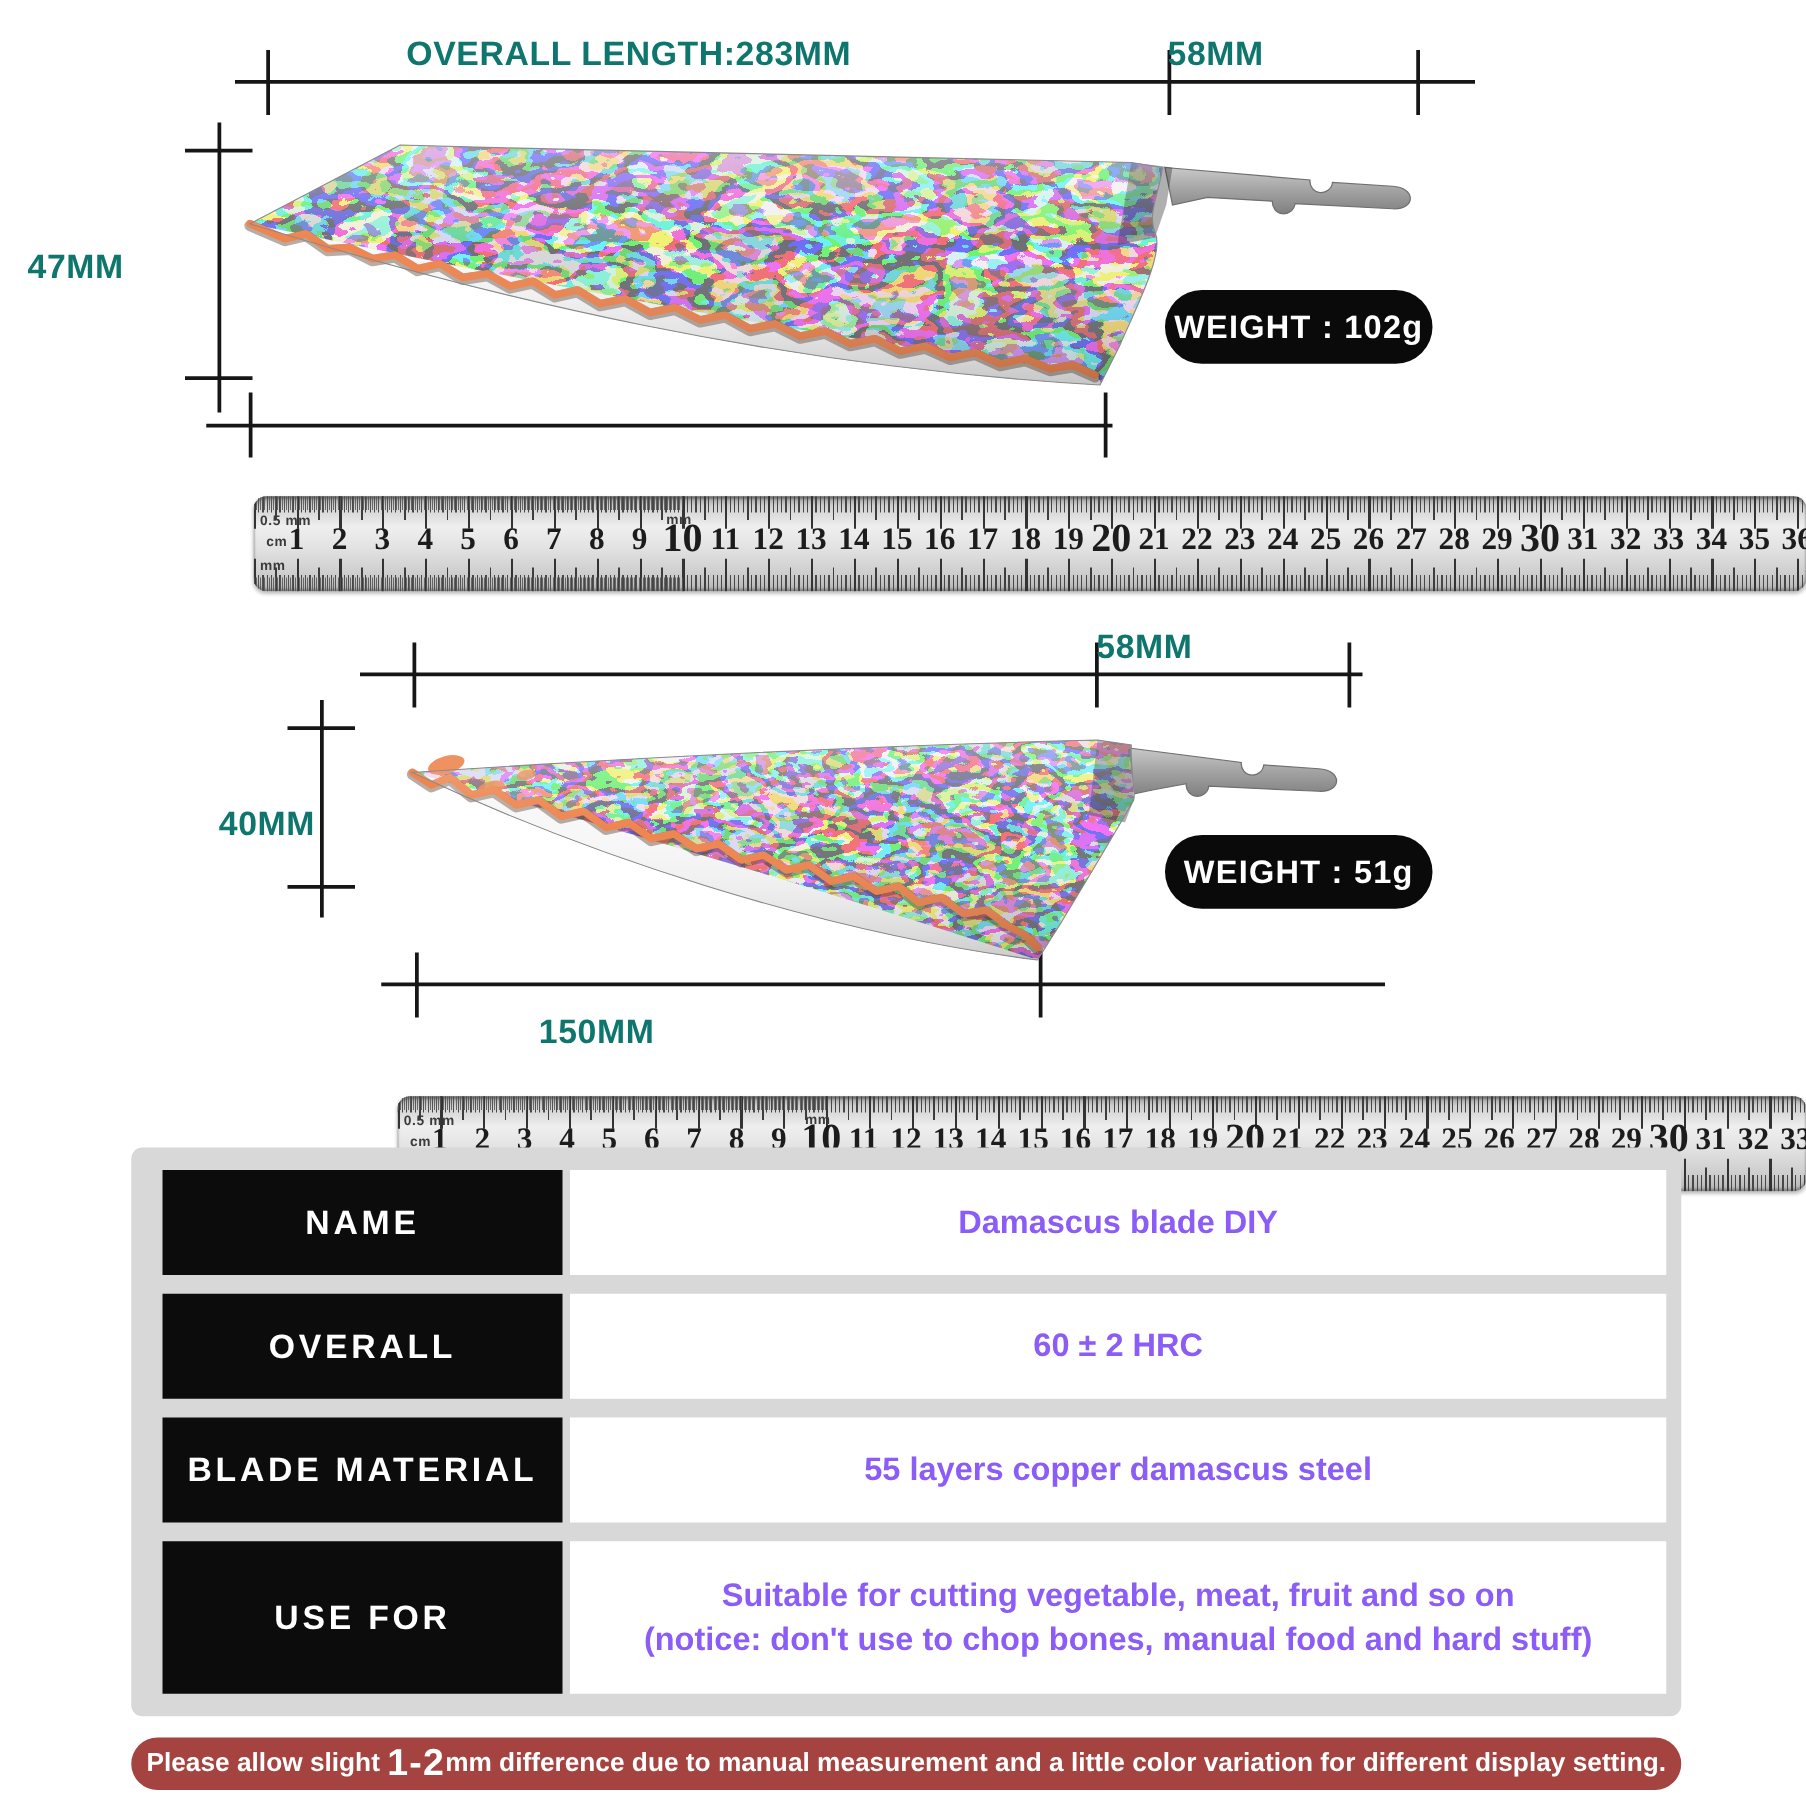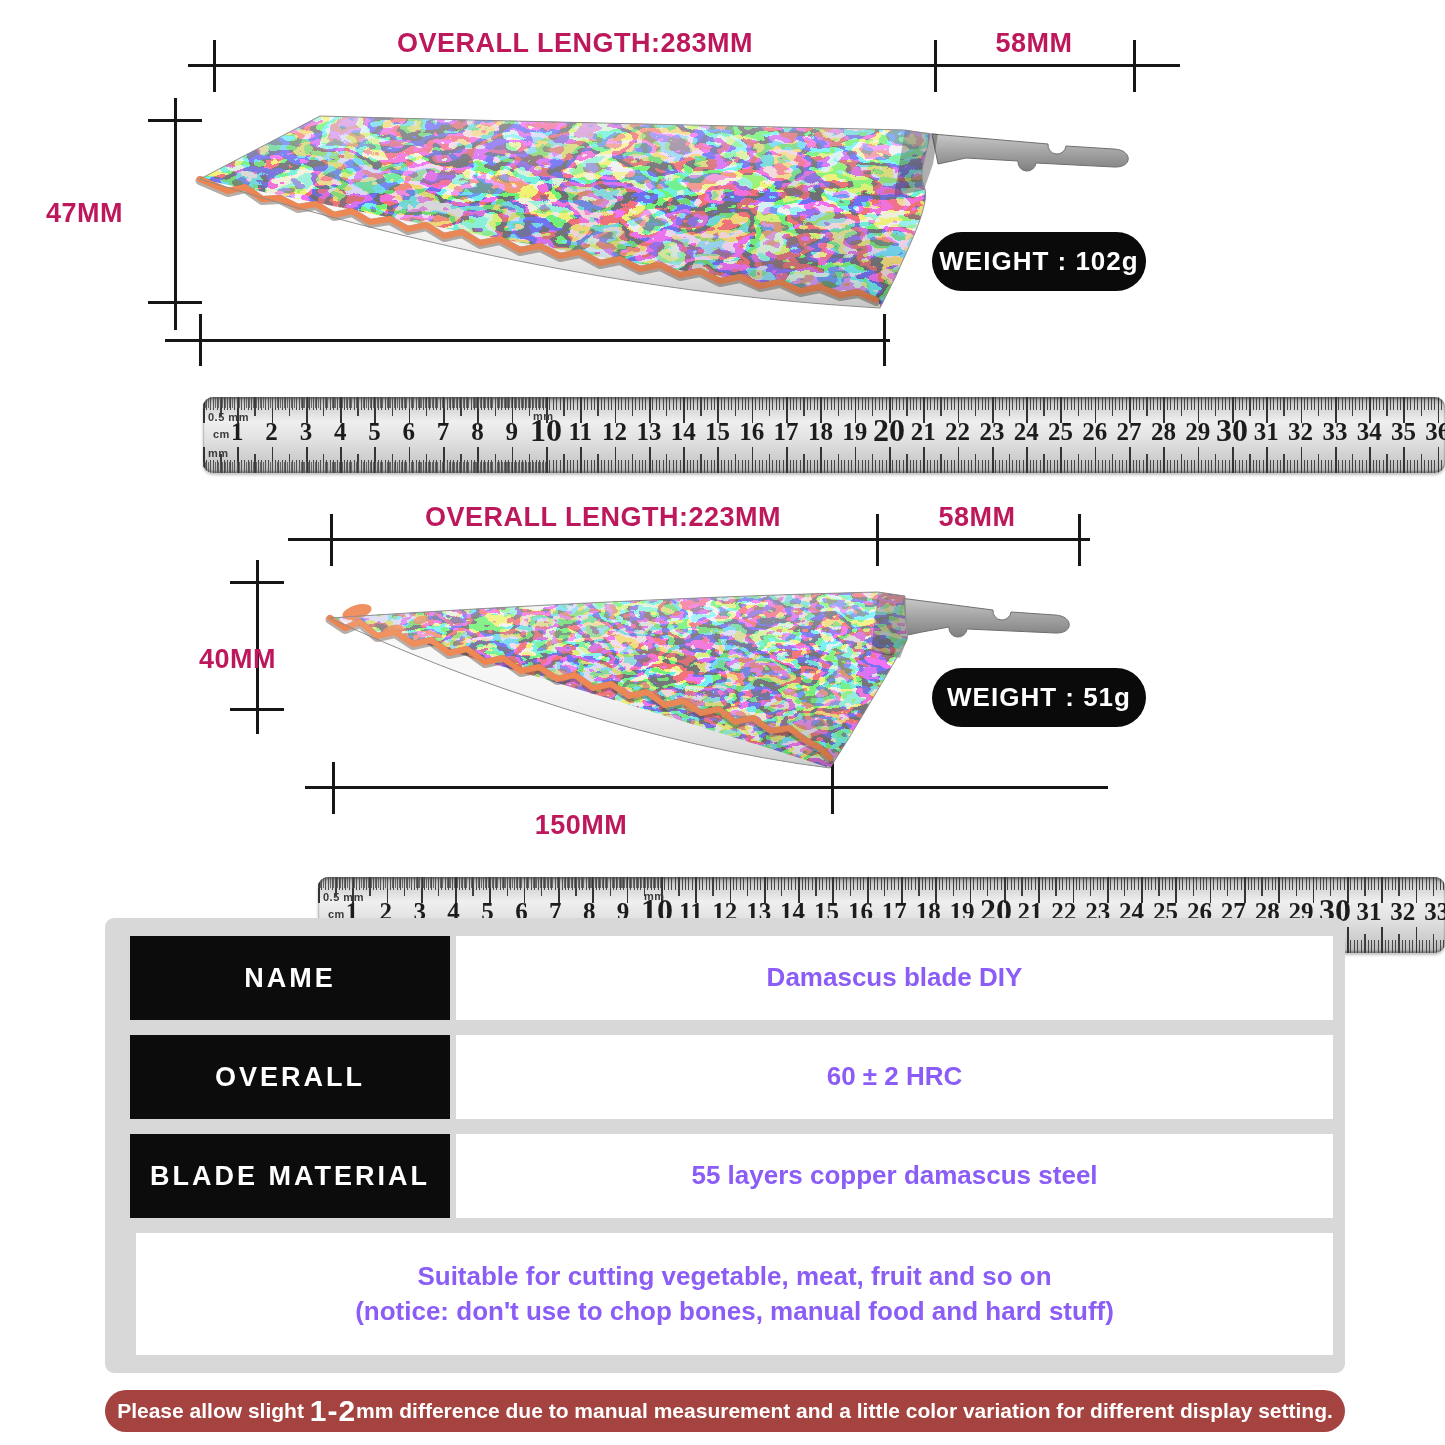--- a/index.html
+++ b/index.html
@@ -3,21 +3,21 @@
 <meta charset="utf-8">
 <style>
   html,body{margin:0;padding:0;background:#fff;}
   .canvas{position:relative;width:1445px;height:1445px;background:#ffffff;overflow:hidden;
           font-family:"Liberation Sans",sans-serif;}
   
   .hline{position:absolute;height:3px;background:#161616;}
   .vline{position:absolute;width:3px;background:#161616;}
   .vtick{position:absolute;width:3px;height:52px;background:#161616;}
   .hcross{position:absolute;width:54px;height:3px;background:#161616;}
-  .dimlabel{position:absolute;font-weight:bold;font-size:27px;color:#be185d;text-align:center;
+  .dimlabel{position:absolute;font-weight:bold;font-size:27px;color:#0f766e;
             letter-spacing:.5px;white-space:nowrap;}
   
   .badge{position:absolute;width:214px;height:59px;border-radius:30px;background:#0a0a0a;
          color:#ffffff;font-weight:bold;font-size:26px;line-height:59px;text-align:center;
          letter-spacing:1px;}
   
   .ruler{position:absolute;height:76px;overflow:hidden;border-radius:10px;
          background:linear-gradient(180deg,#999 0%,#cfcfcf 10%,#efefef 32%,#e2e2e2 55%,#cdcdcd 82%,#b5b5b5 100%);
          box-shadow:inset 0 2px 2px rgba(0,0,0,.35), inset 0 -2px 2px rgba(0,0,0,.3), 0 2px 3px rgba(0,0,0,.25);}
   .tmm{position:absolute;top:0;left:0;right:0;height:13px;
@@ -169,21 +169,20 @@
       <span class="rn" style="left: 1131.9px;">33</span>
       <span class="rn" style="left: 1166.2px;">34</span>
       <span class="rn" style="left: 1200.5px;">35</span>
       <span class="rn" style="left: 1234.8px;">36</span>
     </div>
 
   <div class="hline" style="left:288px;top:538px;width:802px;"></div>
   <div class="vtick" style="left:330px;top:514px;"></div>
   <div class="vtick" style="left:876px;top:514px;"></div>
   <div class="vtick" style="left:1078px;top:514px;"></div>
-  <div class="dimlabel" style="left:353px;top:502px;width:500px;">OVERALL LENGTH:223MM</div>
   <div class="dimlabel" style="left:877px;top:502px;width:200px;">58MM</div>
 
   <div class="vline" style="left:256px;top:560px;height:174px;"></div>
   <div class="hcross" style="left:230px;top:581px;"></div>
   <div class="hcross" style="left:230px;top:708px;"></div>
   <div class="dimlabel" style="left:175px;top:644px;width:125px;">40MM</div>
 
   <div class="hline" style="left:305px;top:786px;width:803px;"></div>
   <div class="vtick" style="left:332px;top:762px;"></div>
   <div class="vtick" style="left:831px;top:762px;"></div>
@@ -295,20 +294,21 @@
           <span>60 ± 2 HRC</span>
         </div>
     </div>
     <div class="srow">
       <div class="slab">BLADE MATERIAL</div>
       <div class="sval">
           <span>55 layers copper damascus steel</span>
         </div>
     </div>
     <div class="srow">
+      <div class="slab">USE FOR</div>
       <div class="sval">
         <span>Suitable for cutting vegetable, meat, fruit and so on</span>
         <span>(notice: don't use to chop bones, manual food and hard stuff)</span>
       </div>
     </div>
   </div>
 
   <div class="foot"><span>Please allow slight </span><span class="big">1-2</span><span>mm difference due to manual measurement and a little color variation for different display setting.</span></div>
 
 </div>

